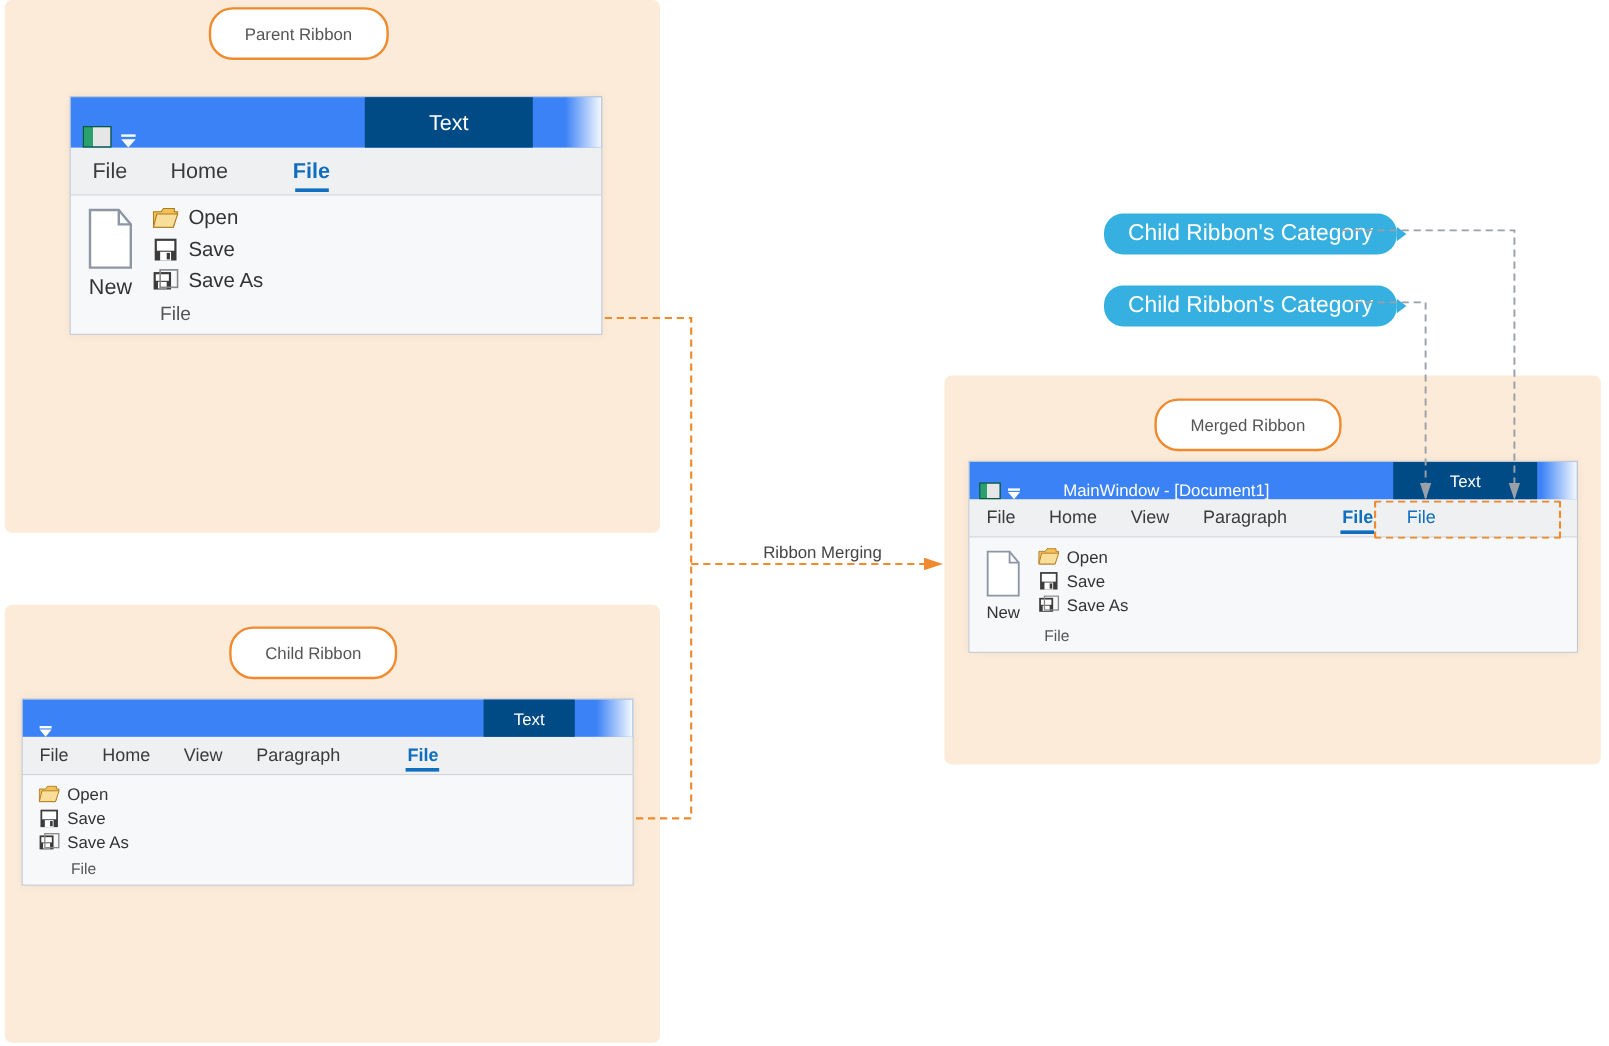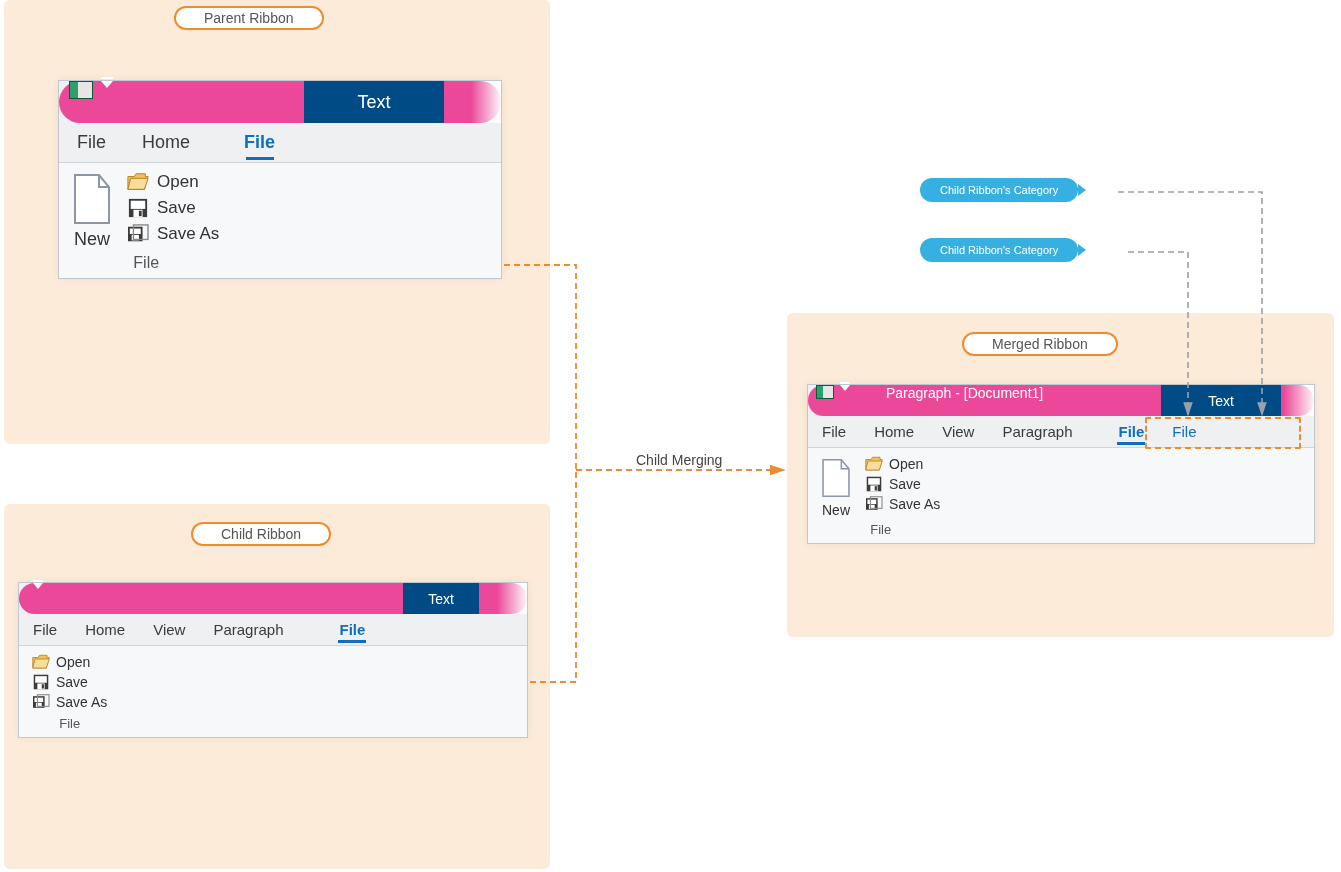--- a/index.html
+++ b/index.html
@@ -14,58 +14,57 @@
   .panel {
     position: absolute;
     background: #fcebd9;
     border-radius: 6px;
   }
   .label-pill {
     position: absolute;
     border: 2px solid #f08a2e;
     border-radius: 20px;
     background: #fff;
-    padding: 2px 28px;
+    padding: 12px 28px;
     font-size: 14px;
     color: #555;
   }
   .callout {
     position: absolute;
     background: #35b0e0;
     color: #fff;
     border-radius: 16px;
     padding: 6px 20px;
-    font-size: 11px;
+    font-size: 19px;
   }
   .callout::after {
     content: "";
     position: absolute;
     right: -8px;
     top: 50%;
     transform: translateY(-50%);
     width: 0; height: 0;
     border-left: 8px solid #35b0e0;
     border-top: 6px solid transparent;
     border-bottom: 6px solid transparent;
   }
   
   .ribwin {
     position: absolute;
     background: #eef0f2;
     border: 1px solid #bfc7d1;
     box-shadow: 0 0 8px rgba(0,0,0,0.06);
   }
   .titlebar {
-    background: #ec4899;
+    background: #3b82f6;
     color: #fff;
     display: flex;
-    align-items: flex-start;
+    align-items: flex-end;
     position: relative;
     height: 42px;
-    border-radius: 21px;
   }
   .titlebar.small { height: 31px; }
   .app-icon {
     width: 24px; height: 18px;
     margin: 0 8px 0 10px;
     background: linear-gradient(to right, #2aa06a 35%, #e6e6e6 35%);
     border: 1px solid #0a5a32;
   }
   .app-icon.small { width: 18px; height: 14px; margin: 0 6px 0 8px; }
   .qat-arrow {
@@ -312,21 +311,21 @@
   </div>
 </div>
 
 <div class="panel" style="left:787px; top:313px; width:547px; height:324px;"></div>
 <div class="label-pill" style="left:962px; top:332px;">Merged Ribbon</div>
 
 <div class="ribwin" style="left:807px; top:384px; width:508px;">
   <div class="titlebar small">
     <div class="app-icon small"></div>
     <div class="qat-arrow small"></div>
-    <span style="font-size:14px; margin-left:24px;">Paragraph - [Document1]</span>
+    <span style="font-size:14px; margin-left:24px;">MainWindow - [Document1]</span>
     <div class="context-tab small" style="left:353px; width:120px;">Text</div>
     <div class="fade-right"></div>
   </div>
   <div class="tabs small">
     <div class="tab">File</div>
     <div class="tab">Home</div>
     <div class="tab">View</div>
     <div class="tab">Paragraph</div>
     <div class="tab selected" style="margin-left:18px;">File</div>
     <div class="tab" style="color:#106ebe;">File</div>
@@ -392,13 +391,13 @@
   <path d="M 504 265 L 576 265 L 576 470" fill="none" stroke="#f08a2e" stroke-width="1.8" stroke-dasharray="6 4"></path>
 
   <path d="M 530 682 L 576 682 L 576 470" fill="none" stroke="#f08a2e" stroke-width="1.8" stroke-dasharray="6 4"></path>
 
   <path d="M 576 470 L 784 470" fill="none" stroke="#f08a2e" stroke-width="1.8" stroke-dasharray="6 4" marker-end="url(#arrOrange)"></path>
 
   <path d="M 1118 192 L 1262 192 L 1262 415" fill="none" stroke="#9aa0a8" stroke-width="1.6" stroke-dasharray="6 4" marker-end="url(#arrGray)"></path>
 
   <path d="M 1128 252 L 1188 252 L 1188 415" fill="none" stroke="#9aa0a8" stroke-width="1.6" stroke-dasharray="6 4" marker-end="url(#arrGray)"></path>
 </svg>
-<div class="merge-label" style="left:636px; top:452px;">Child Merging</div>
+<div class="merge-label" style="left:636px; top:452px;">Ribbon Merging</div>
 
 </body></html>

